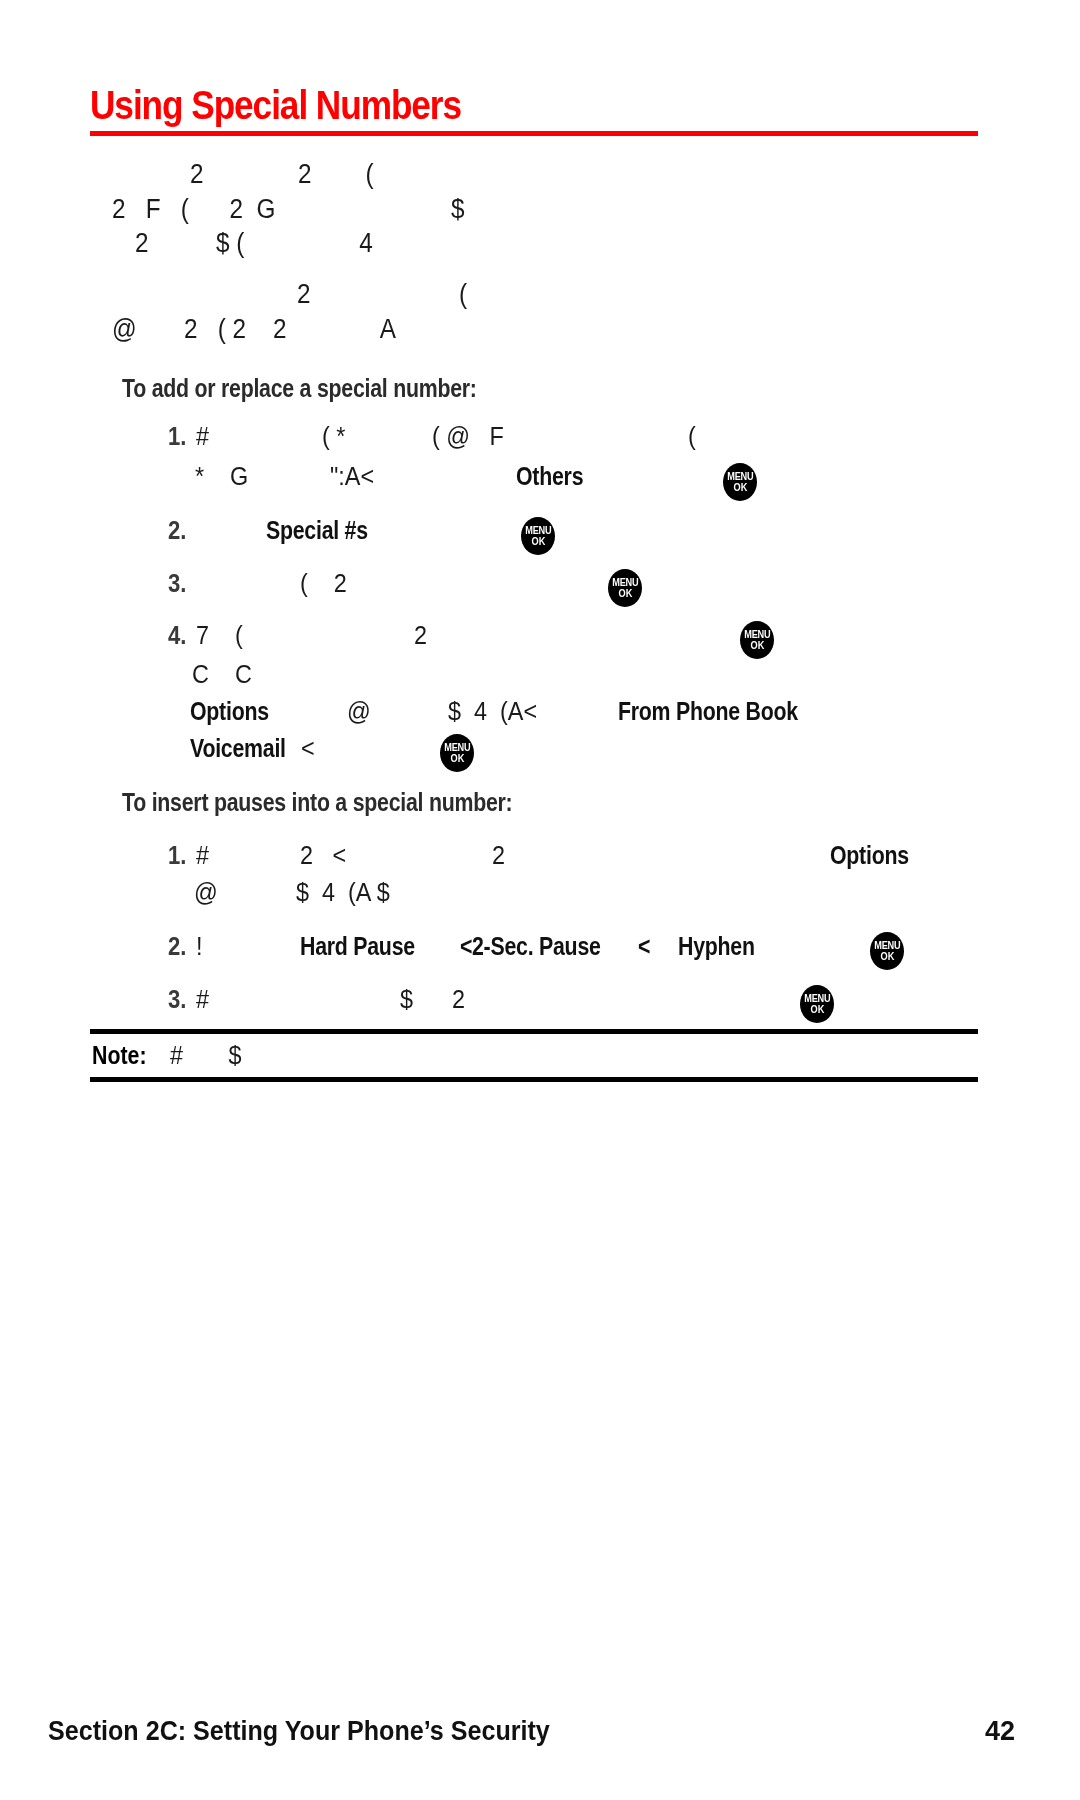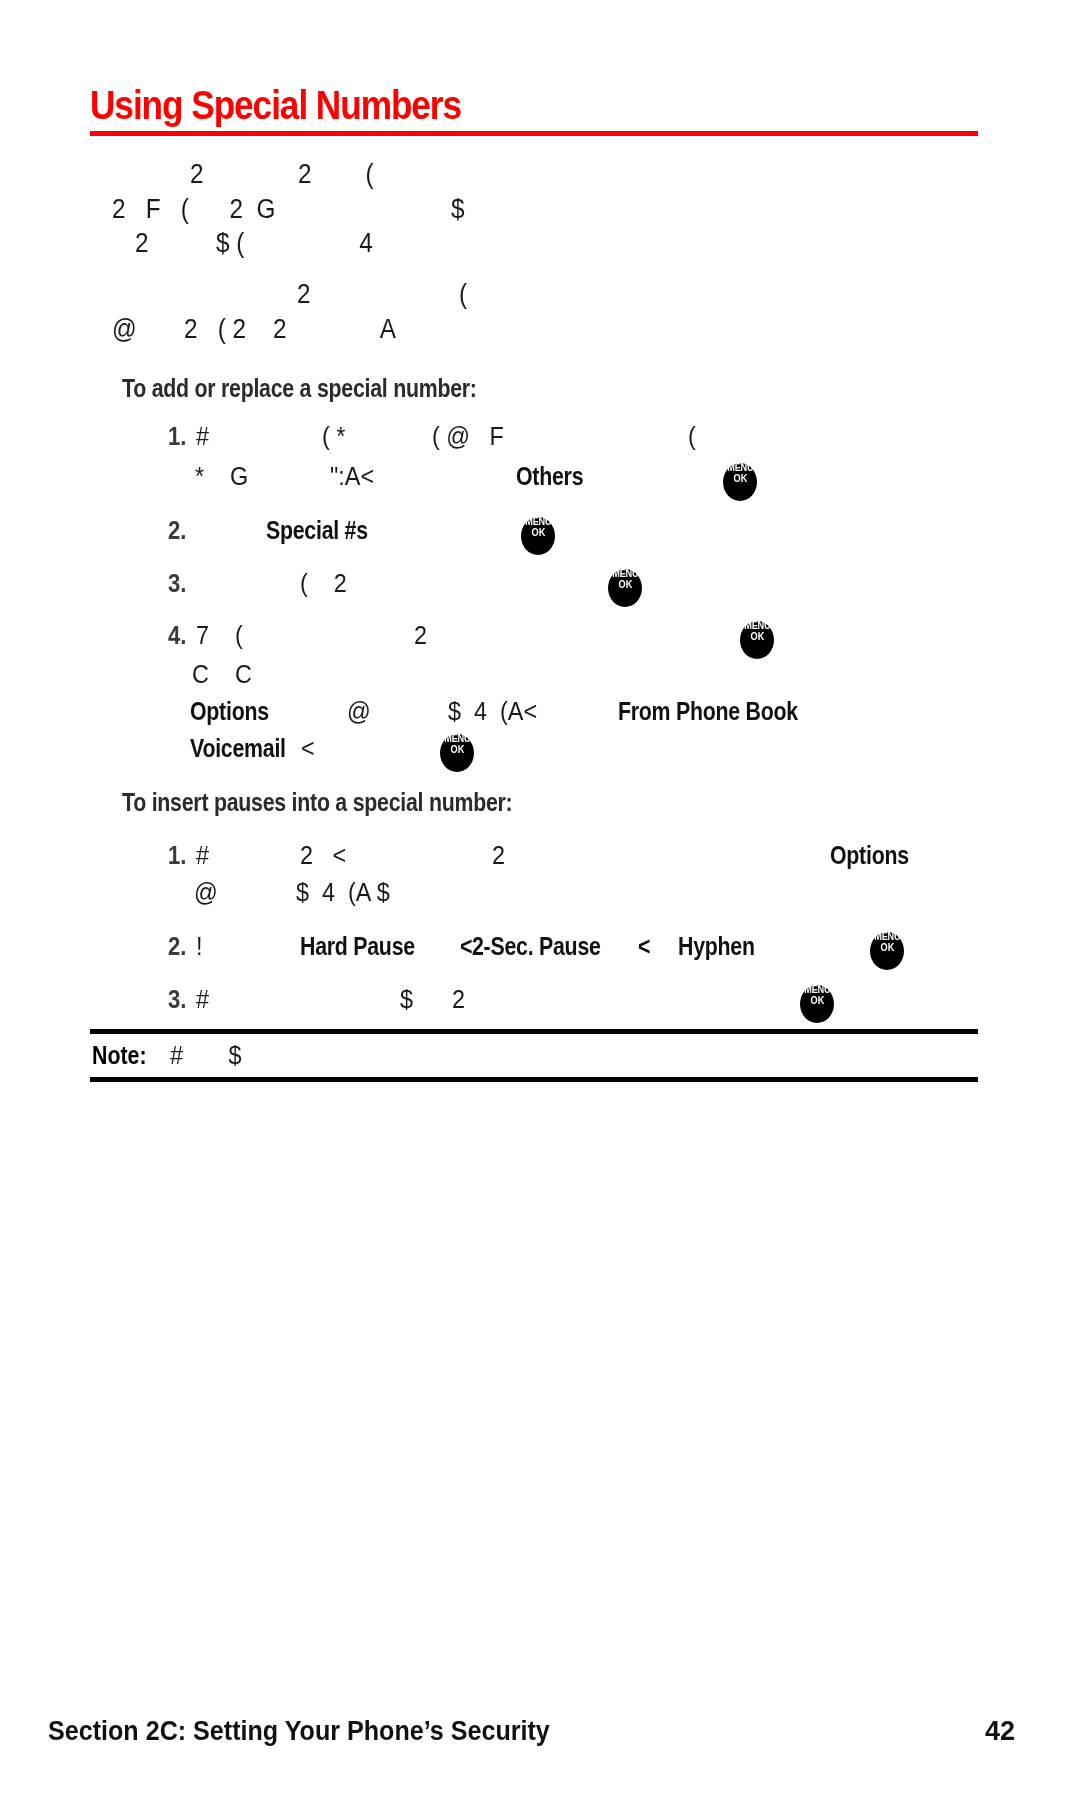--- a/index.html
+++ b/index.html
@@ -98,20 +98,21 @@
   .menukey {
     position: absolute;
     width: 34px;
     height: 38px;
     border-radius: 50%;
     background: #000000;
     color: #ffffff;
     display: flex;
     flex-direction: column;
     align-items: center;
+    justify-content: center;
     line-height: 1;
   }
   .menukey .mk-top {
     font-family: "Liberation Sans", sans-serif;
     font-weight: bold;
     font-size: 10px;
     transform: scaleX(0.92);
     letter-spacing: -0.2px;
   }
   .menukey .mk-bot {

